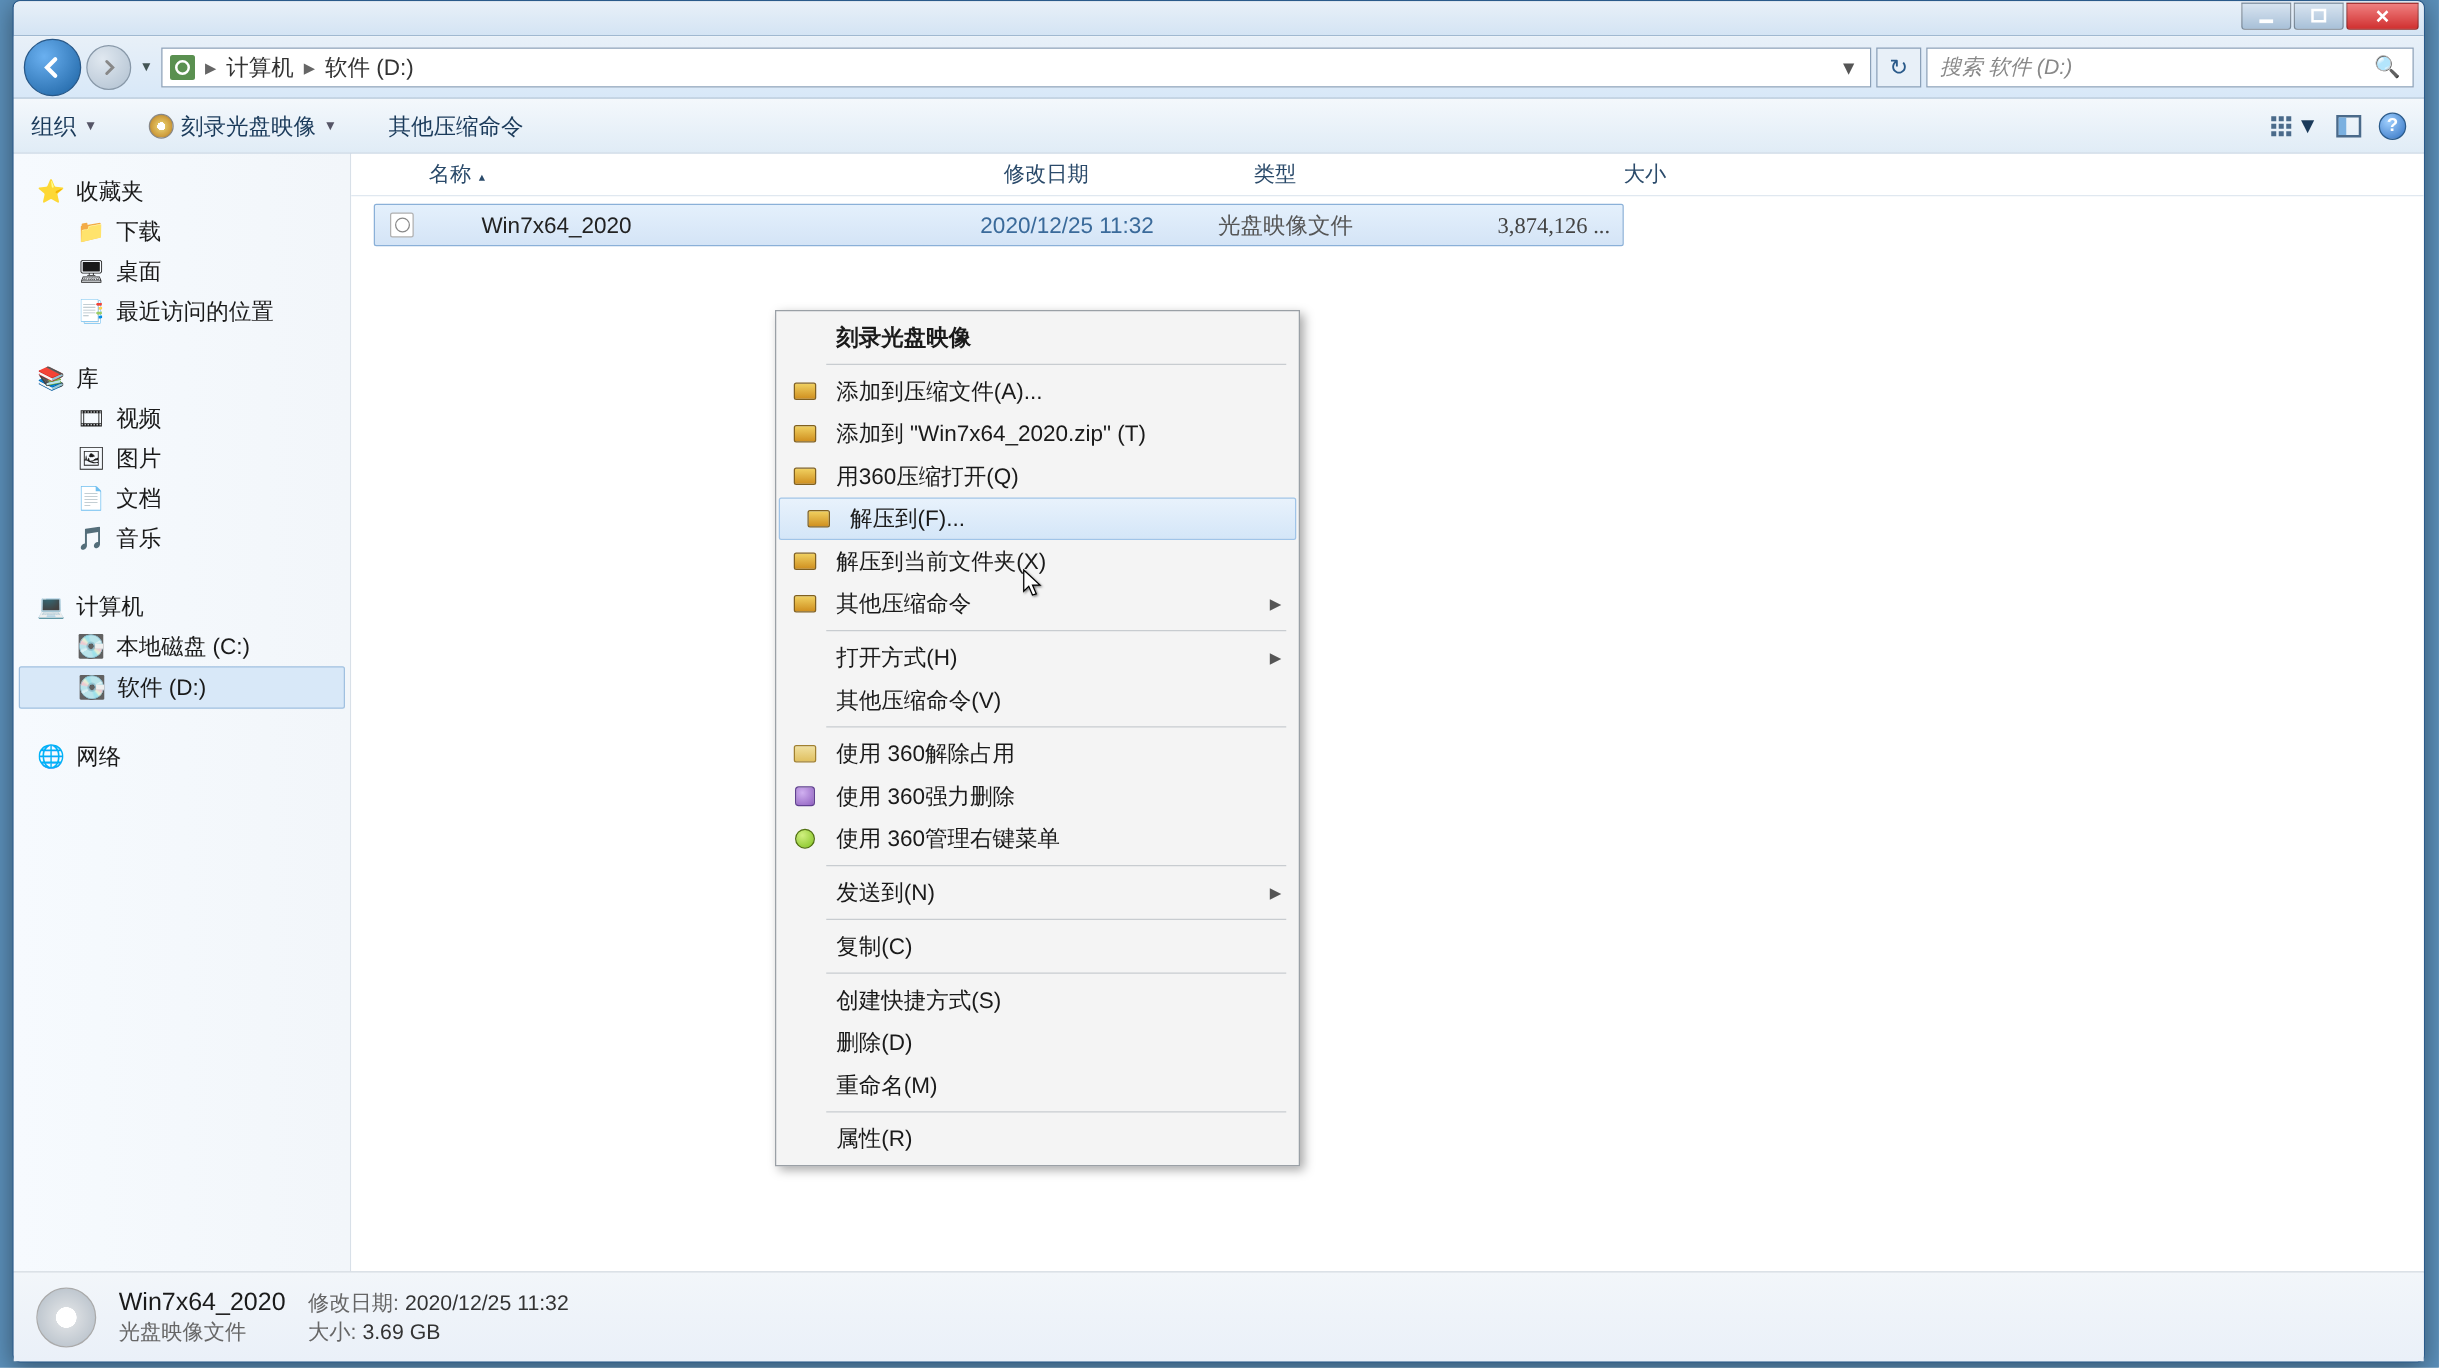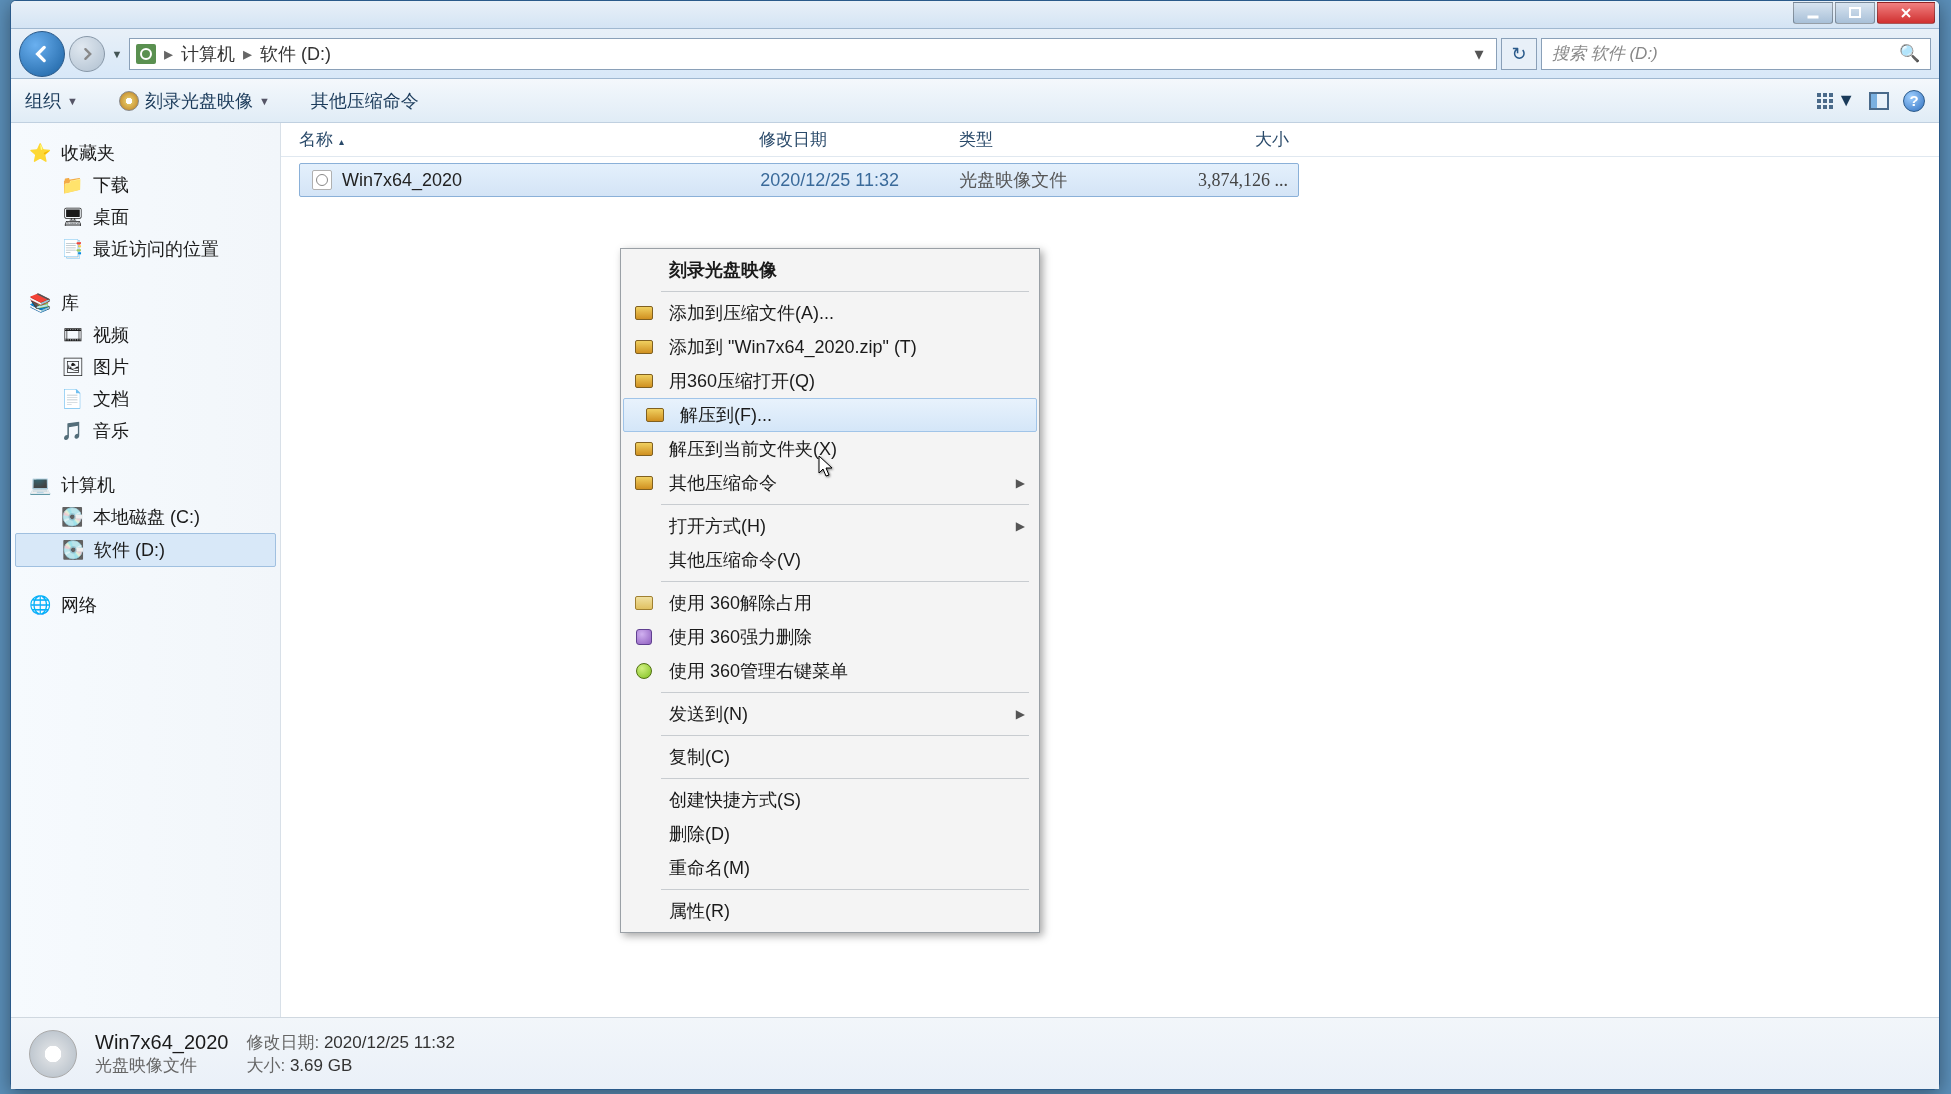--- a/index.html
+++ b/index.html
@@ -93,21 +93,21 @@
 .sitem { padding-left: 52px; }
 .sitem.sel { background:#d8e8f8; border:1px solid #a0c0e0; border-radius:2px; margin:0 4px; padding-left:48px; }
 .sicon { width:20px; height:20px; display:inline-flex; align-items:center; justify-content:center; }
 
 
 .content { flex:1; display:flex; flex-direction:column; background:#fff; }
 .colhead {
   height: 34px; display:flex; align-items:center; font-size: 17px; color:#2a4a6a;
   border-bottom: 1px solid #e0e8f0; padding-left: 18px;
 }
-.col-name{ width: 460px; }
+.col-name{ width: 460px; margin-left: 44px; }
 .col-date{ width: 200px; }
 .col-type{ width: 210px; }
 .col-size{ width: 130px; text-align:right; padding-right:10px;font-family:Liberation Serif, serif; }
 .sort-ind { font-size:10px; margin-left:6px; }
 .filerow {
   height: 34px; display:flex; align-items:center; font-size: 18px; color:#222;
   background: linear-gradient(#e4f0fc,#d4e4f6);
   border: 1px solid #8ab0d8; border-radius: 2px; margin: 6px 6px 0 18px;
   width: 1000px; padding-left: 12px; cursor:pointer;
 }

